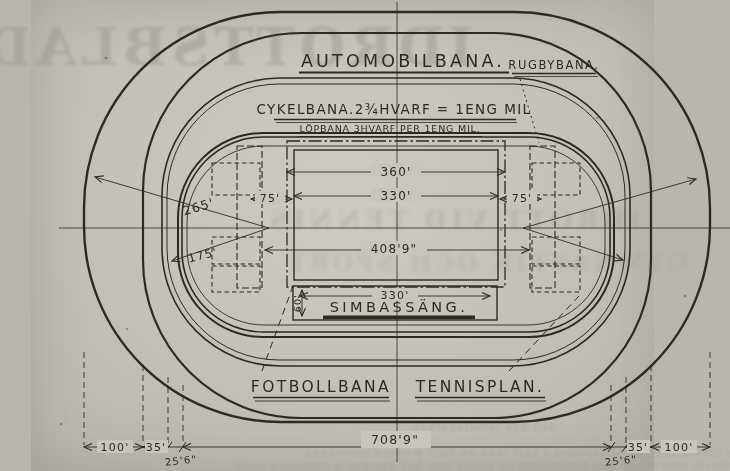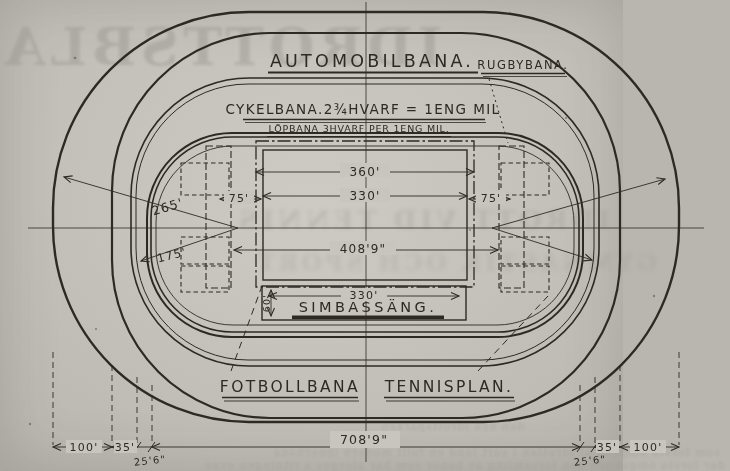--- a/index.html
+++ b/index.html
@@ -4,20 +4,21 @@
 <style>
   html,body{margin:0;padding:0;}
   body{width:730px;height:471px;overflow:hidden;background:#b9b6af;}
   .page{
     position:relative;width:623px;height:471px;
     background:
       radial-gradient(ellipse at 50% 45%, rgba(255,255,255,.10), rgba(0,0,0,.06) 95%),
       linear-gradient(180deg,#cac7c0 0%,#c8c5be 40%,#c5c2bb 100%);
     box-shadow:inset 0 0 60px rgba(60,55,45,.18);
     font-family:"DejaVu Sans", sans-serif;
+    margin-left:31px;
   }
   
   .ghost{
     position:absolute;color:#96938a;transform:scaleX(-1);
     font-family:"DejaVu Serif", serif;font-weight:bold;
     filter:blur(1.6px);white-space:nowrap;pointer-events:none;
   }
   .ghost-masthead{left:42px;top:16px;width:400px;font-size:52px;letter-spacing:5px;opacity:.42;}
   .ghost-mid1{left:235px;top:205px;font-size:26px;letter-spacing:4px;opacity:.30;filter:blur(2.2px);}
   .ghost-mid2{left:255px;top:248px;font-size:24px;letter-spacing:3px;opacity:.26;filter:blur(2.4px);}

